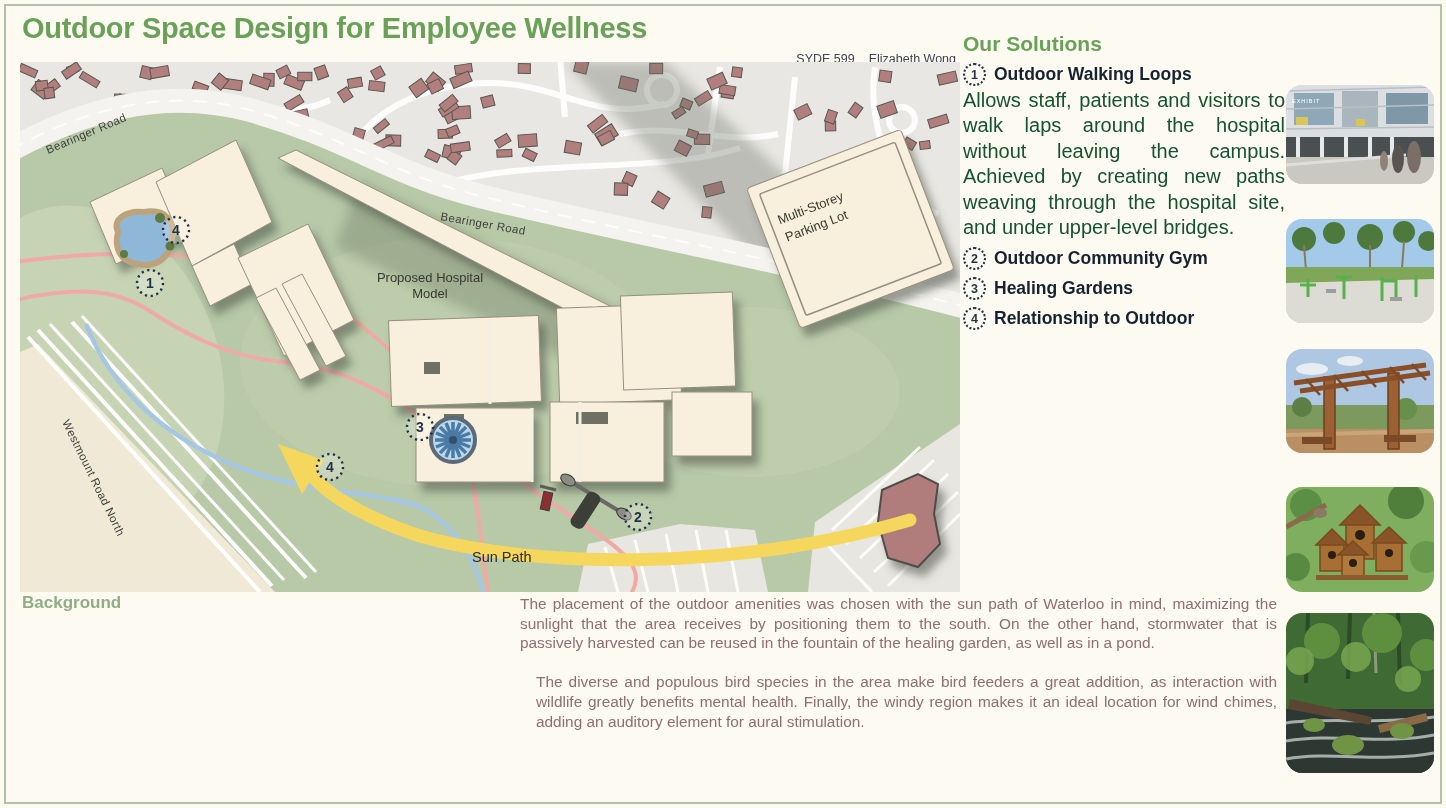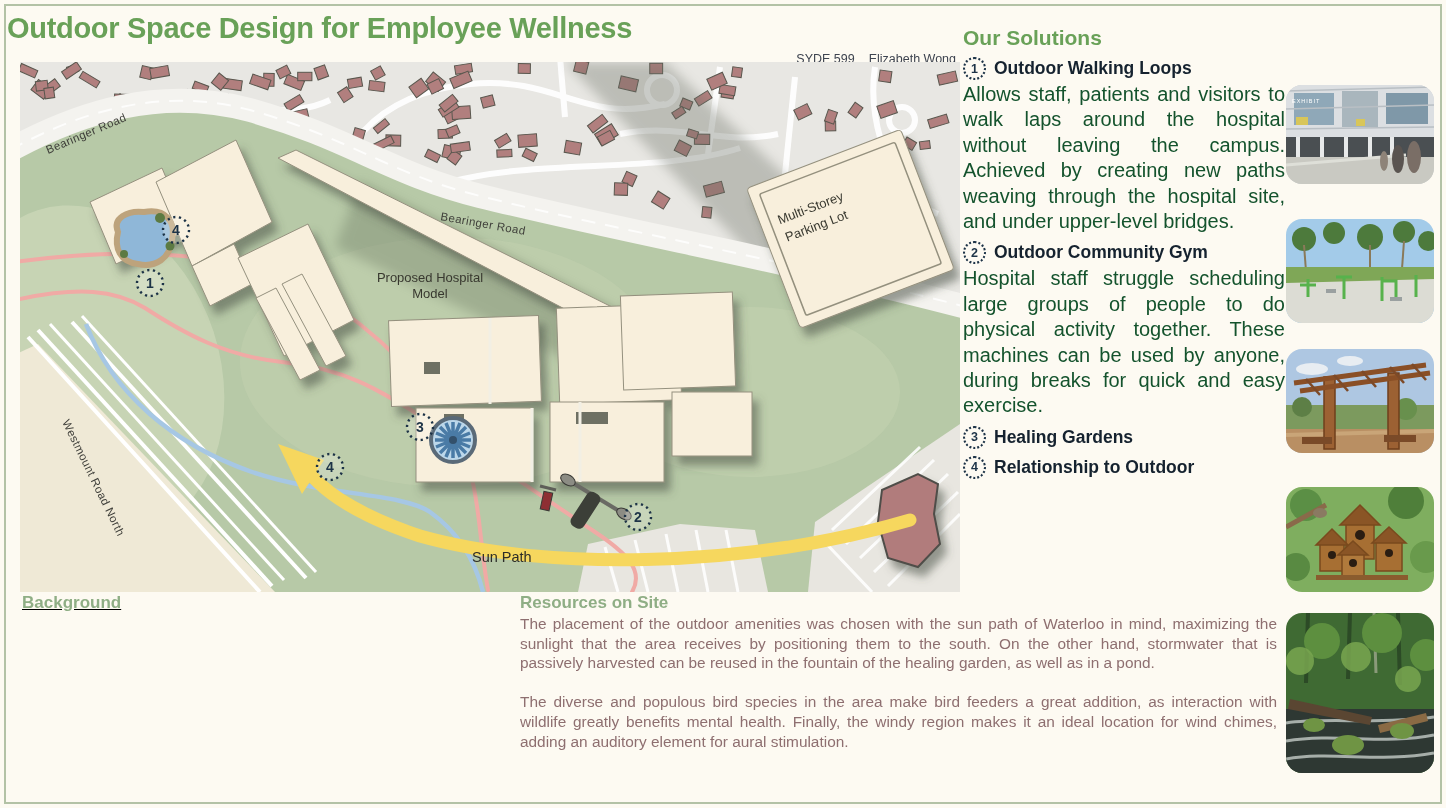--- a/index.html
+++ b/index.html
@@ -1,63 +1,63 @@
 <!DOCTYPE html>
 <html><head>
 <meta charset="utf-8">
 <style>
   html,body{margin:0;padding:0;background:#fdfaf2;}
   body{width:1446px;height:808px;position:relative;overflow:hidden;
        font-family:"Liberation Sans",sans-serif;}
   .frame{position:absolute;inset:4px;border:2px solid #b3c2a6;pointer-events:none;}
 
   
-  .title{position:absolute;left:7px;top:12px;margin:0;font-size:29px;font-weight:bold;
+  .title{position:absolute;left:22px;top:12px;margin:0;font-size:29px;font-weight:bold;
          color:#69a158;letter-spacing:-.3px;}
   .credits{position:absolute;right:490px;top:20px;display:flex;flex-direction:column;
            gap:2px;align-items:flex-end;font-size:12.5px;color:#3e4450;}
   .credit-row{display:flex;gap:14px;margin-top:32px;}
 
   
   .map{position:absolute;left:20px;top:62px;width:940px;height:530px;}
   .map svg{width:100%;height:100%;display:block;}
   svg text{font-family:"Liberation Sans",sans-serif;}
   .house{fill:#b17f7e;stroke:#59574e;stroke-width:1;}
   .street{stroke:#ffffff;fill:none;}
   .road-label{font-size:11.5px;fill:#3f3f3a;letter-spacing:.4px;}
   .map-label{font-size:13px;fill:#38382f;}
   .marker circle{fill:rgba(252,250,243,.25);stroke:#1d3347;stroke-width:2.4;
                  stroke-dasharray:2.2 3.6;}
   .marker text{font-size:14px;font-weight:bold;fill:#1d3347;text-anchor:middle;}
   .bldg{fill:#f8efdc;stroke:#94907e;stroke-width:1;}
 
   
-  .solutions{position:absolute;left:963px;top:26px;width:322px;}
+  .solutions{position:absolute;left:963px;top:32px;width:322px;}
   .sol-title{margin:0 0 4px;font-size:21px;font-weight:bold;color:#69a158;}
   .sol-head{display:flex;align-items:center;margin:7px 0 2px;font-size:17.5px;
             font-weight:bold;color:#15222f;}
   .num-badge{display:inline-flex;width:19px;height:19px;border:2px dotted #1d3347;
              border-radius:50%;align-items:center;justify-content:center;font-size:12.5px;
              font-weight:bold;color:#1d3347;margin-right:8px;flex:0 0 auto;}
   .sol-body{margin:0;text-align:justify;font-size:20px;line-height:1.27;color:#14532d;}
 
   
   .photo{position:absolute;left:1286px;width:148px;border-radius:16px;overflow:hidden;}
   .photo svg{width:100%;height:100%;display:block;}
   #ph1{top:85px;height:99px;}  #ph2{top:219px;height:104px;}
   #ph3{top:349px;height:104px;} #ph4{top:487px;height:105px;}
   #ph5{top:613px;height:160px;}
 
   
-  .bl{position:absolute;left:22px;top:593px;width:492px;text-decoration:underline;}
+  .bl{position:absolute;left:22px;top:593px;width:492px;}
   .bm{position:absolute;left:520px;top:593px;width:757px;}
   .sec-head{margin:0;font-size:17px;font-weight:bold;color:#8fae85;}
   .sec-body{margin:1px 0 0;text-align:justify;font-size:15.4px;line-height:1.28;
             color:#8e6f70;}
-  .bm .sec-body + .sec-body{margin-top:19px;}
+  .bm .sec-body + .sec-body{margin-top:19px;margin-left:16px;}
 </style>
 </head>
 <body>
 
 <div class="frame"></div>
 
 <h1 class="title">Outdoor Space Design for Employee Wellness</h1>
 
 <div class="credits">
   <div class="credit-row">
@@ -344,21 +344,20 @@
       <span>Outdoor Walking Loops</span>
     </div>
     <p class="sol-body">Allows staff, patients and visitors to walk laps around the hospital without leaving the campus. Achieved by creating new paths weaving through the hospital site, and under upper-level bridges.</p>
   </div>
 
   <div class="sol-item">
     <div class="sol-head">
       <span class="num-badge">2</span>
       <span>Outdoor Community Gym</span>
     </div>
-    <p class="sol-body">Hospital staff struggle scheduling large groups of people to do physical activity together. These machines can be used by anyone, during breaks for quick and easy exercise.</p>
   </div>
 
   <div class="sol-item">
     <div class="sol-head">
       <span class="num-badge">3</span>
       <span>Healing Gardens</span>
     </div>
   </div>
 
   <div class="sol-item">
@@ -518,16 +517,15 @@
       <ellipse cx="116" cy="118" rx="12" ry="8"></ellipse>
     </g>
   </svg>
 </div>
 
 <section class="bl">
   <h3 class="sec-head">Background</h3>
 </section>
 
 <section class="bm">
-  <h3 class="sec-head">Resources on Site</h3>
   <p class="sec-body">The placement of the outdoor amenities was chosen with the sun path of Waterloo in mind, maximizing the sunlight that the area receives by positioning them to the south. On the other hand, stormwater that is passively harvested can be reused in the fountain of the healing garden, as well as in a pond.</p>
   <p class="sec-body">The diverse and populous bird species in the area make bird feeders a great addition, as interaction with wildlife greatly benefits mental health. Finally, the windy region makes it an ideal location for wind chimes, adding an auditory element for aural stimulation.</p>
 </section>
 
 </body></html>

